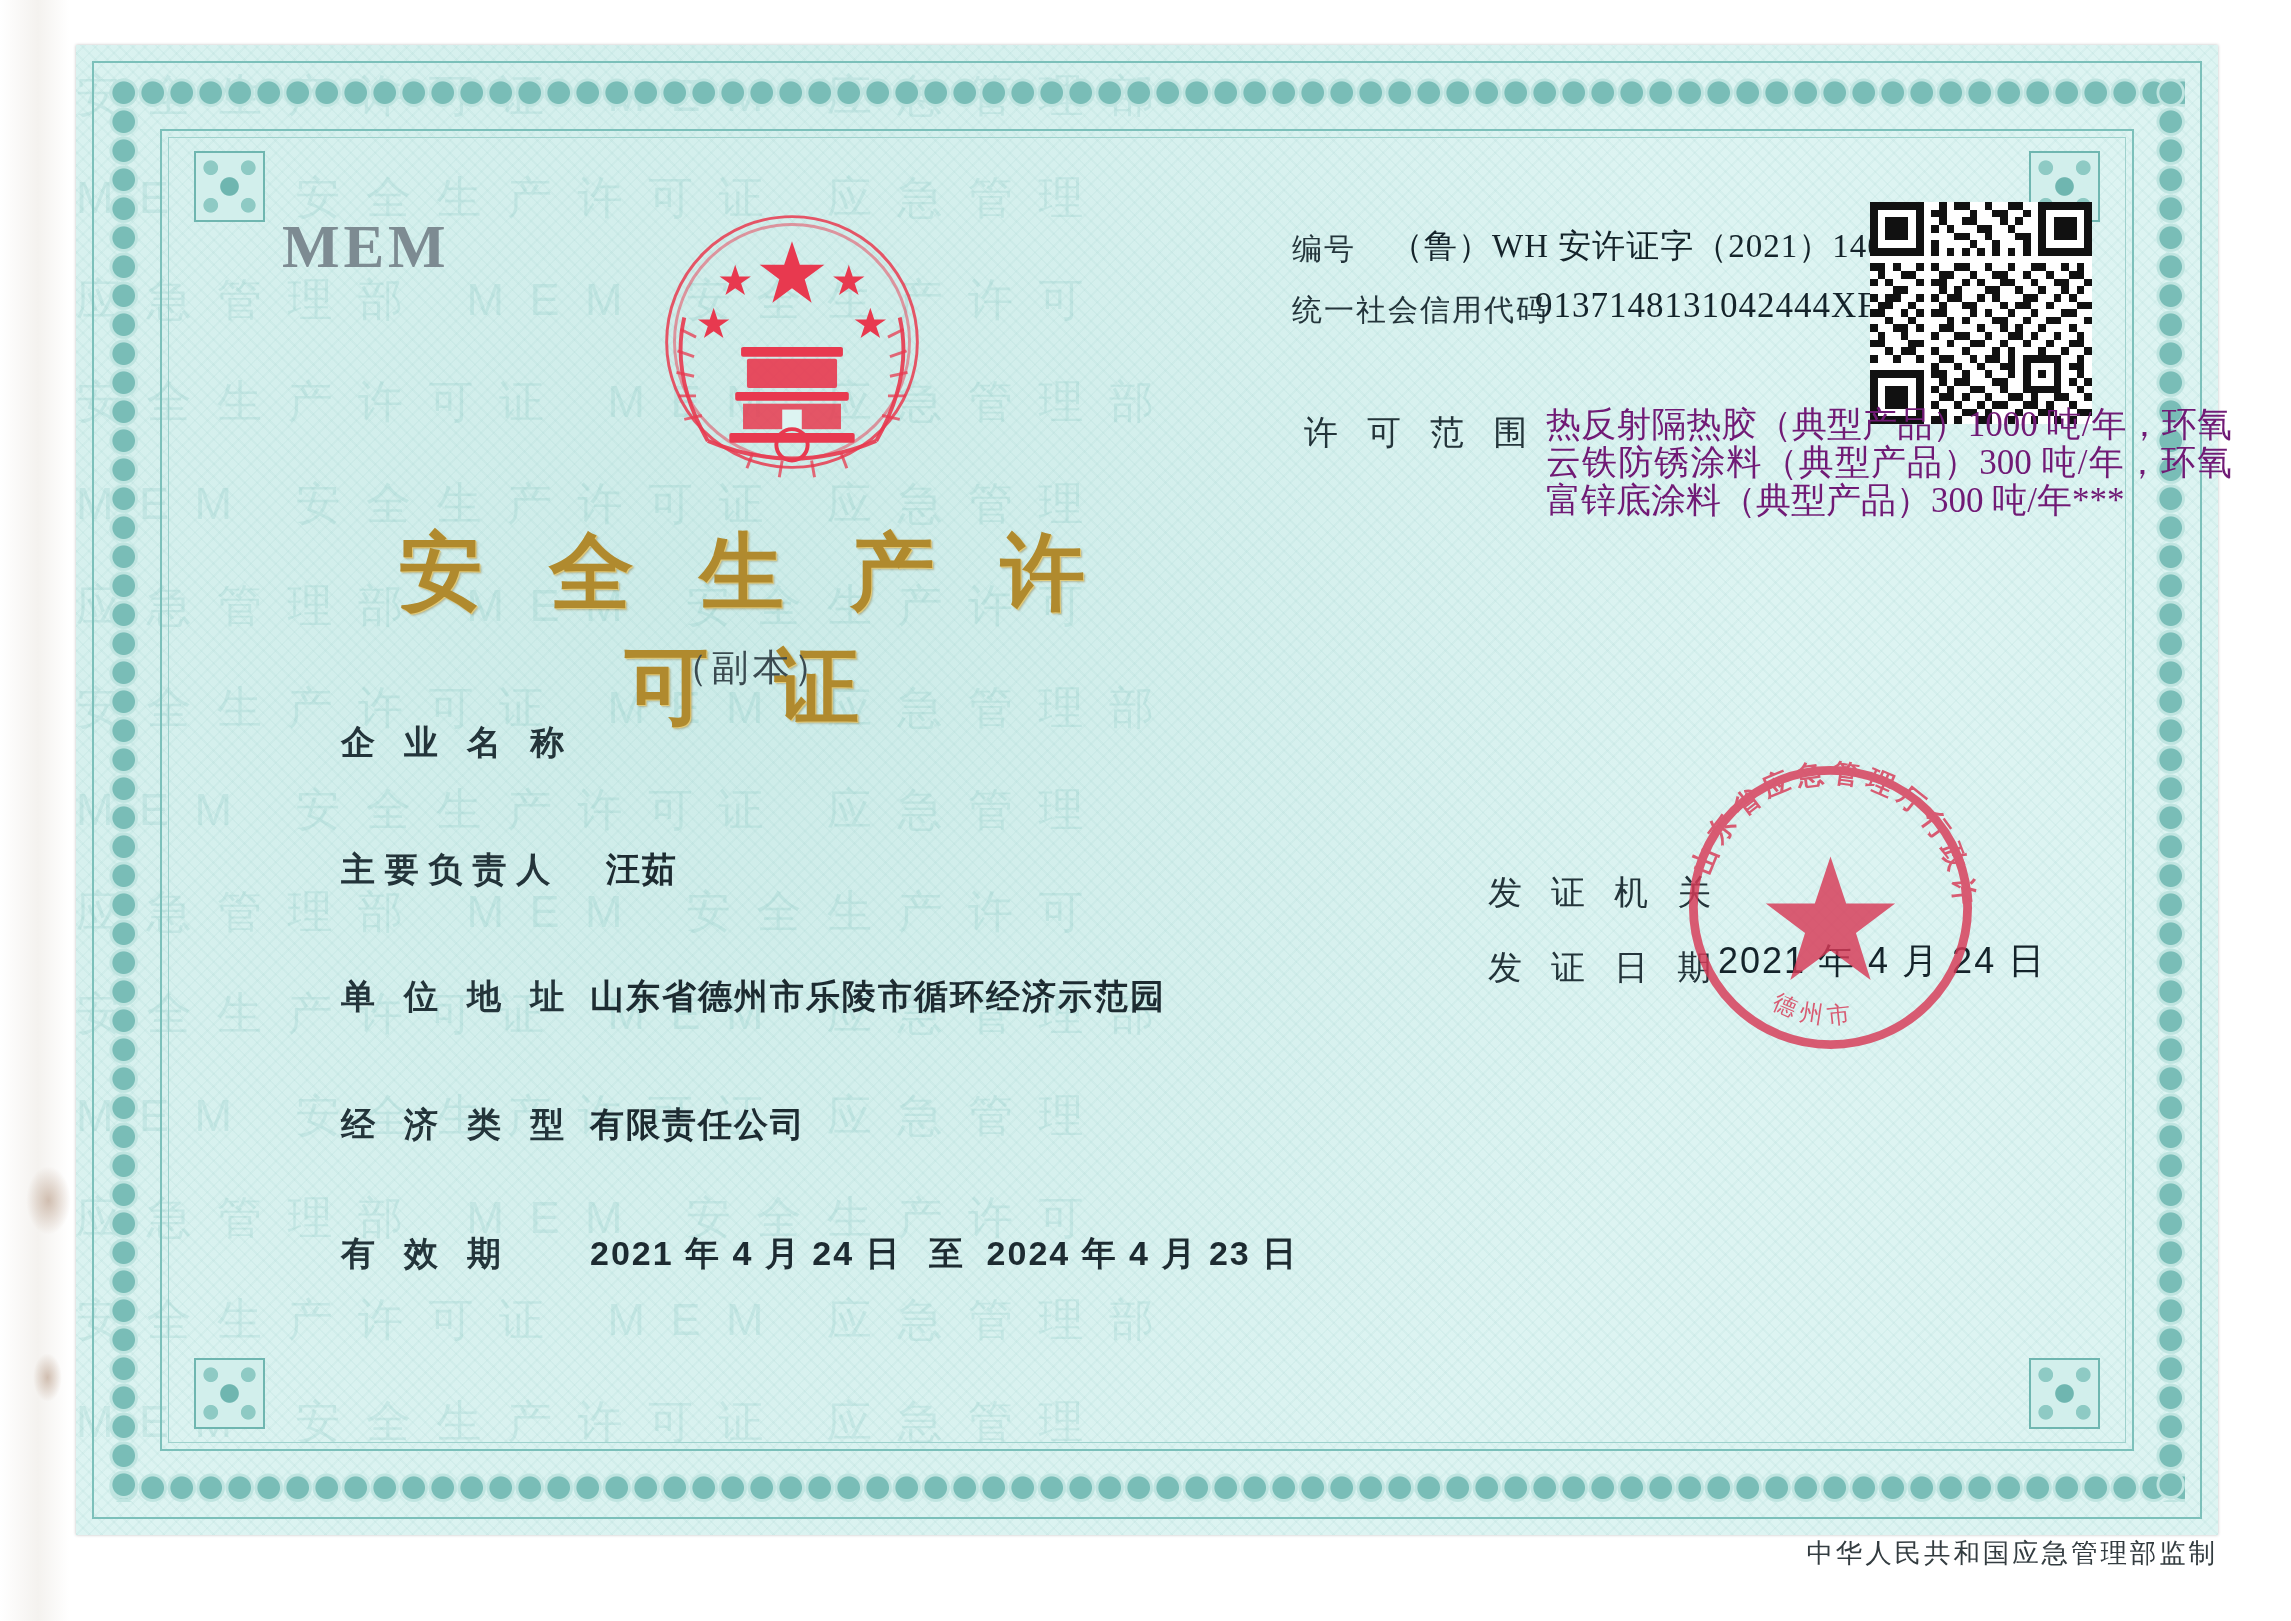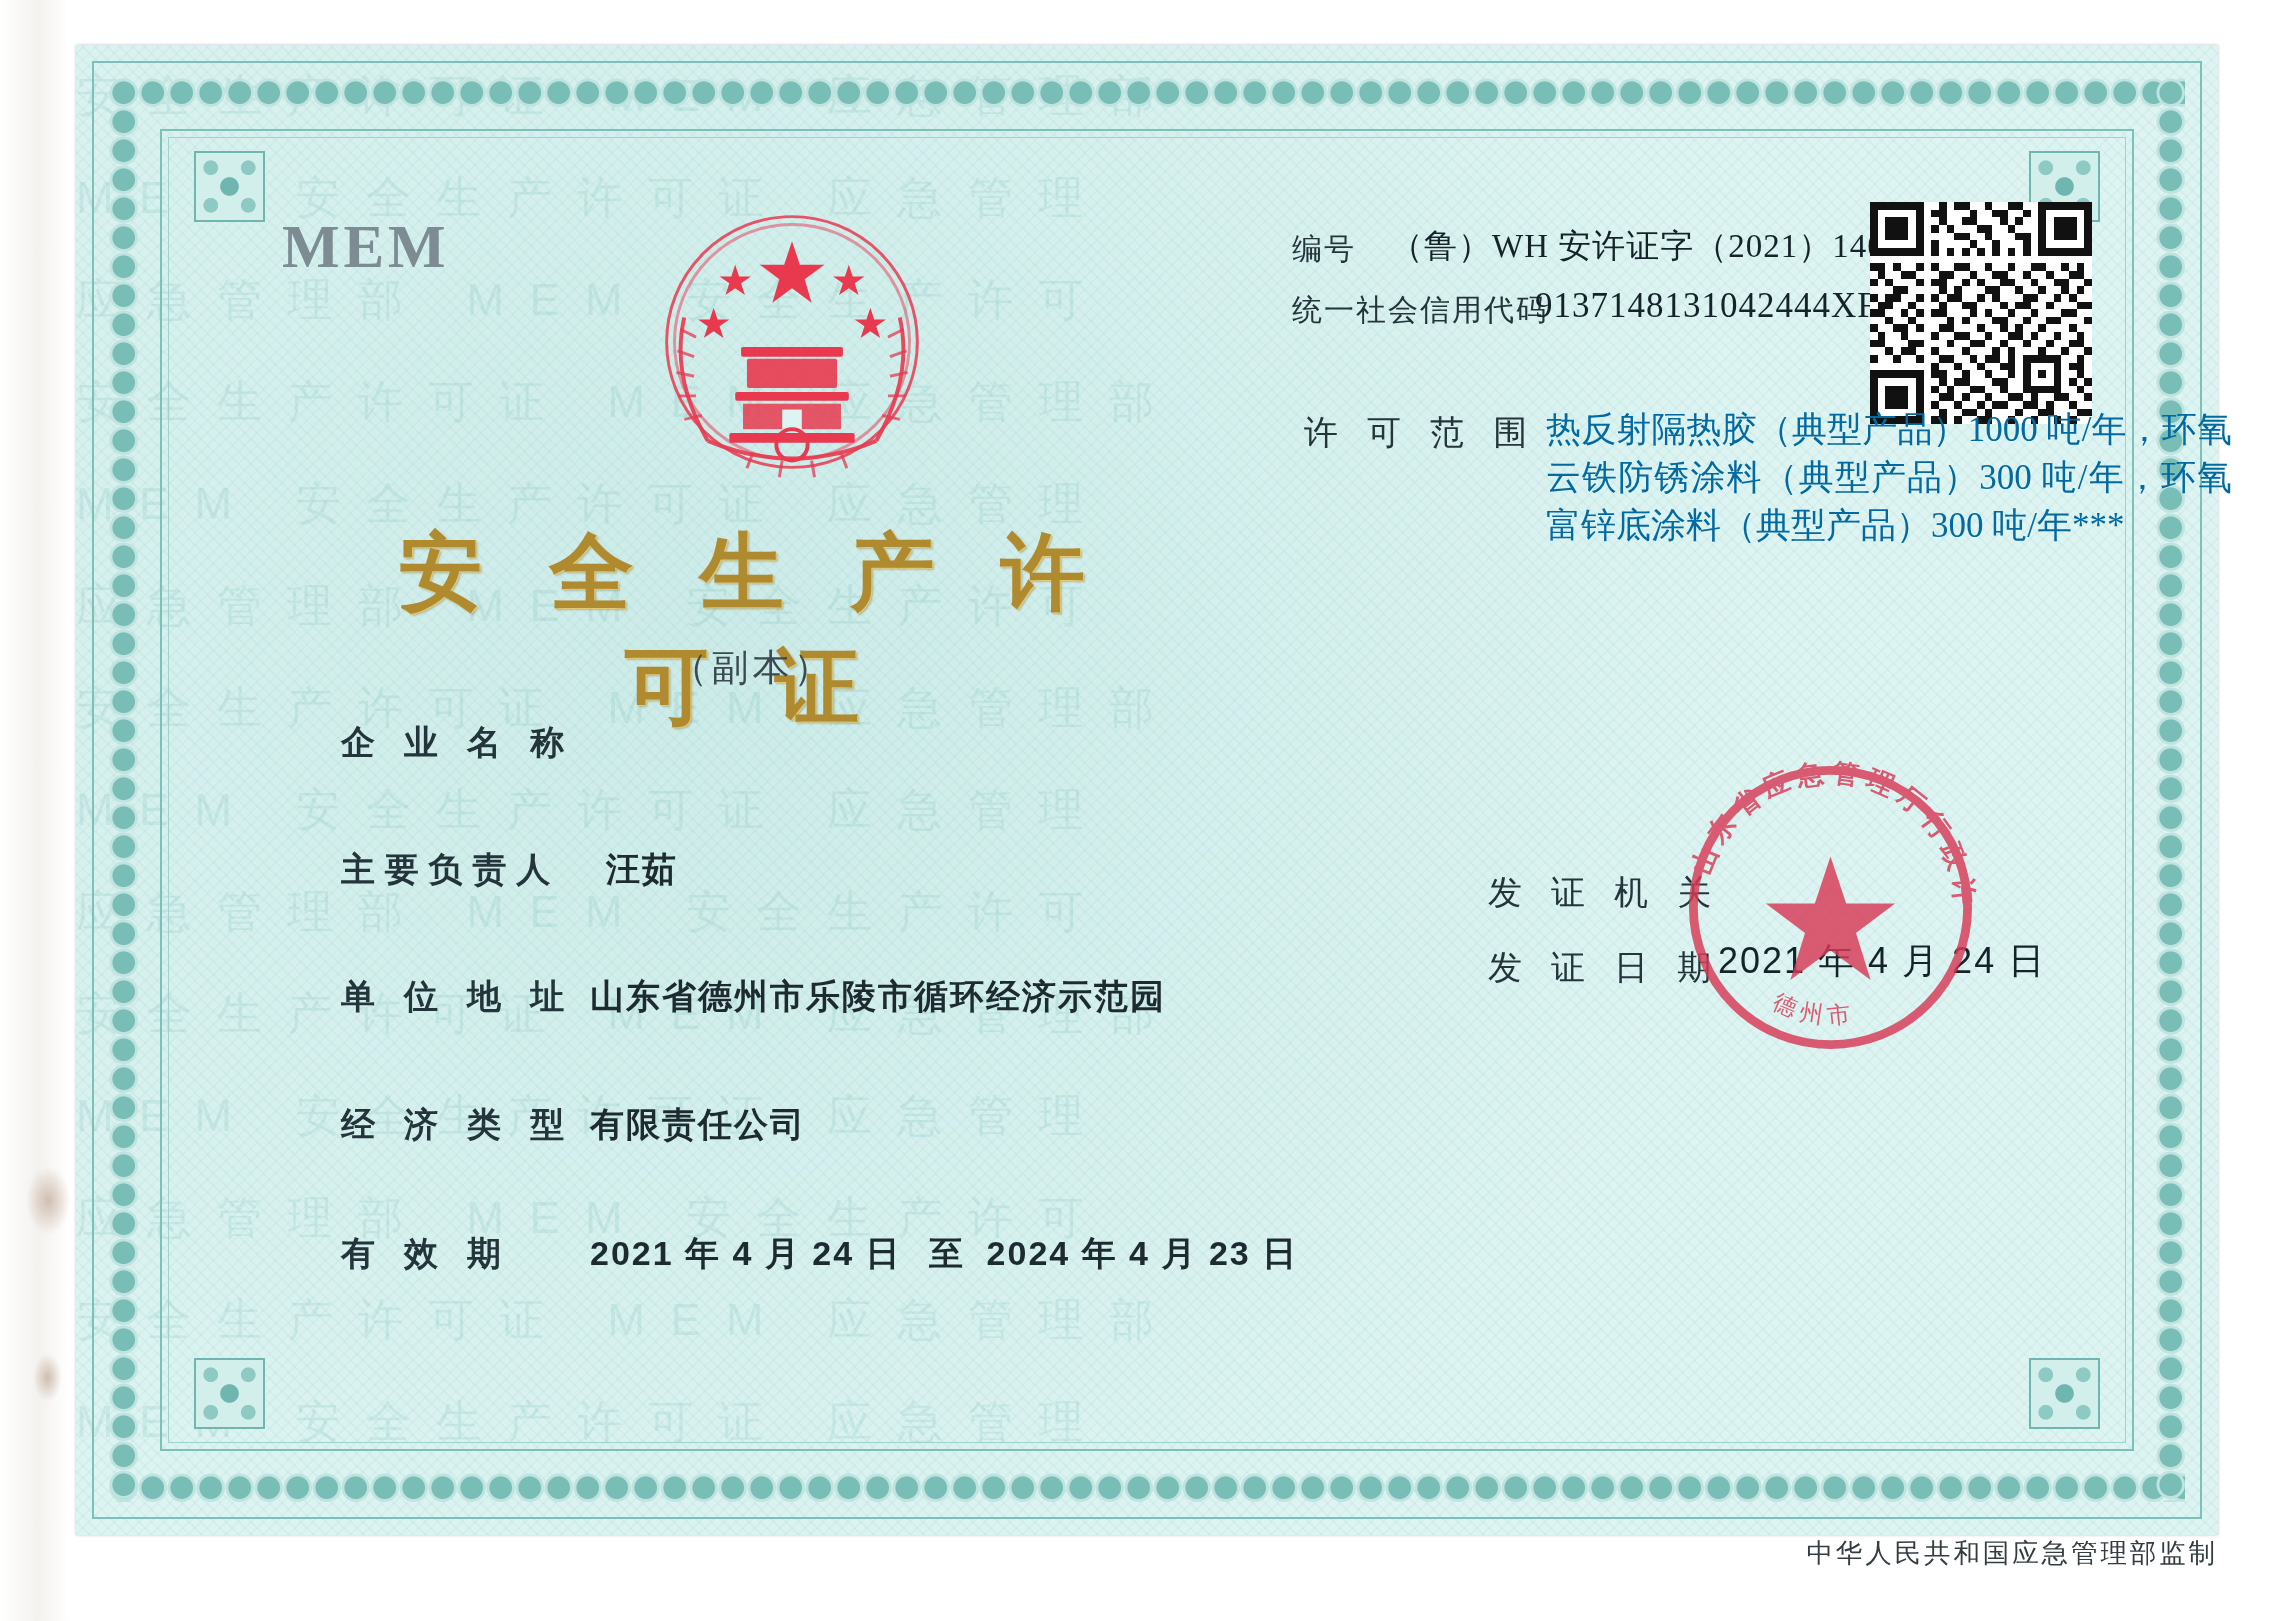--- a/index.html
+++ b/index.html
@@ -226,22 +226,22 @@
   .usci-label{ left: 1108px; top: 137px; }
   .usci-value{ left: 1351px; top: 133px; font-size: 35px; letter-spacing: 1px; }
 
   .scope-label { left: 1112px; top: 257px; font-size: 34px; letter-spacing: 9.8px; margin-left: 8px; }
   .scope-value {
     position: absolute;
     left: 1362px; top: 253px;
     width: 686px;
     font-family: "Liberation Serif", serif;
     font-size: 35px;
-    line-height: 48px;
-    color: #0369a1;
+    line-height: 38px;
+    color: #701a75;
     text-align: justify;
   }
 
   .issuer-label { left: 1304px; top: 717px; font-size: 34px; letter-spacing: 9.8px; }
   .issuedate-label { left: 1304px; top: 792px; font-size: 34px; letter-spacing: 9.8px; }
   .issuedate-value {
     position: absolute;
     left: 1534px; top: 784px;
     font-family: "Liberation Sans", sans-serif;
     font-size: 36px;

